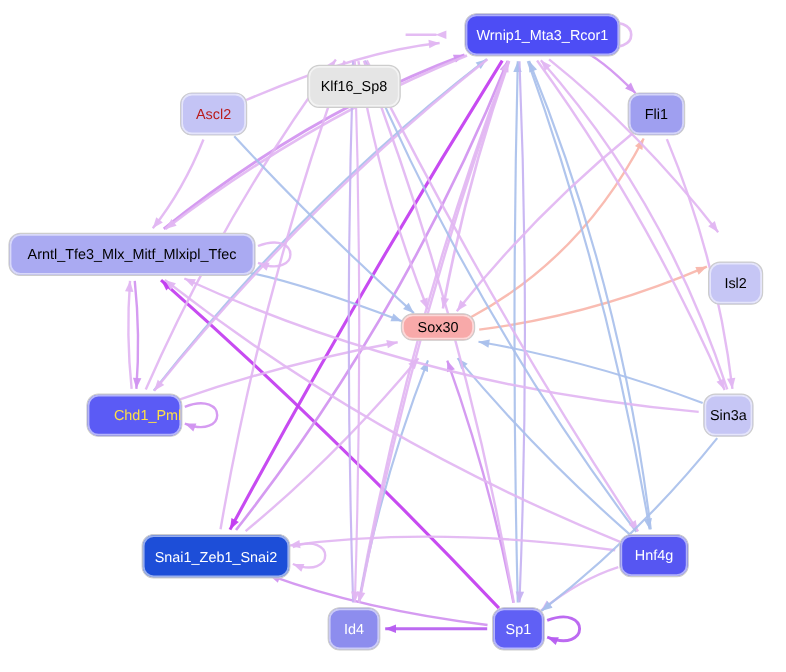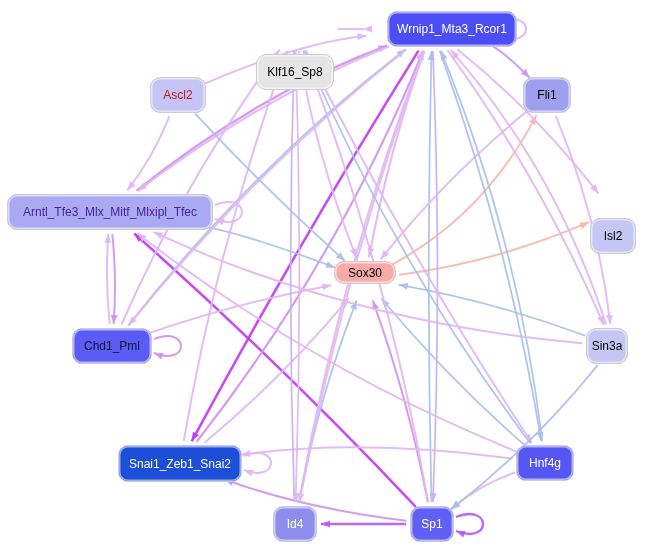--- a/index.html
+++ b/index.html
@@ -158,30 +158,30 @@
       </div>
       <div class="node" style="left: 367px; top: 11px; width: 130px; height: 36px; background: rgb(77, 77, 245); color: rgb(255, 255, 255); margin-left: 20px;">
         <span>Wrnip1_Mta3_Rcor1</span>
       </div>
       <div class="node" style="left: 150px; top: 77px; width: 56px; height: 36px; background: rgb(196, 196, 245); color: #b91c1c;">
         <span>Ascl2</span>
       </div>
       <div class="node" style="left: 523px; top: 77px; width: 48px; height: 36px; background: rgb(159, 159, 240); color: rgb(0, 0, 0);">
         <span>Fli1</span>
       </div>
-      <div class="node" style="left: 7px; top: 194px; width: 206px; height: 36px; background: rgb(170, 170, 242); color: #4c1d95;">
+      <div class="node" style="left: 7px; top: 194px; width: 206px; height: 36px; background: rgb(170, 170, 242); color: #000000;">
         <span>Arntl_Tfe3_Mlx_Mitf_Mlxipl_Tfec</span>
       </div>
       <div class="node" style="left: 590px; top: 194px; width: 46px; height: 36px; background: rgb(198, 198, 245); color: rgb(0, 0, 0); margin-top: 24px;">
         <span>Isl2</span>
       </div>
       <div class="node" style="left: 334px; top: 261px; width: 62px; height: 23px; background: rgb(248, 169, 169); color: rgb(0, 0, 0);">
         <span>Sox30</span>
       </div>
-      <div class="node" style="left: 72px; top: 328px; width: 80px; height: 36px; background: rgb(91, 91, 245); color: #0f172a;">
+      <div class="node" style="left: 72px; top: 328px; width: 80px; height: 36px; background: rgb(91, 91, 245); color: #fde047; justify-content: flex-end;">
         <span>Chd1_Pml</span>
       </div>
       <div class="node" style="left: 586px; top: 328px; width: 42px; height: 36px; background: rgb(198, 198, 245); color: rgb(0, 0, 0);">
         <span>Sin3a</span>
       </div>
       <div class="node" style="left: 118px; top: 445px; width: 124px; height: 37px; background: #1d4ed8; color: rgb(255, 255, 255);">
         <span>Snai1_Zeb1_Snai2</span>
       </div>
       <div class="node" style="left: 516px; top: 445px; width: 58px; height: 36px; background: rgb(86, 86, 242); color: rgb(255, 255, 255);">
         <span>Hnf4g</span>

